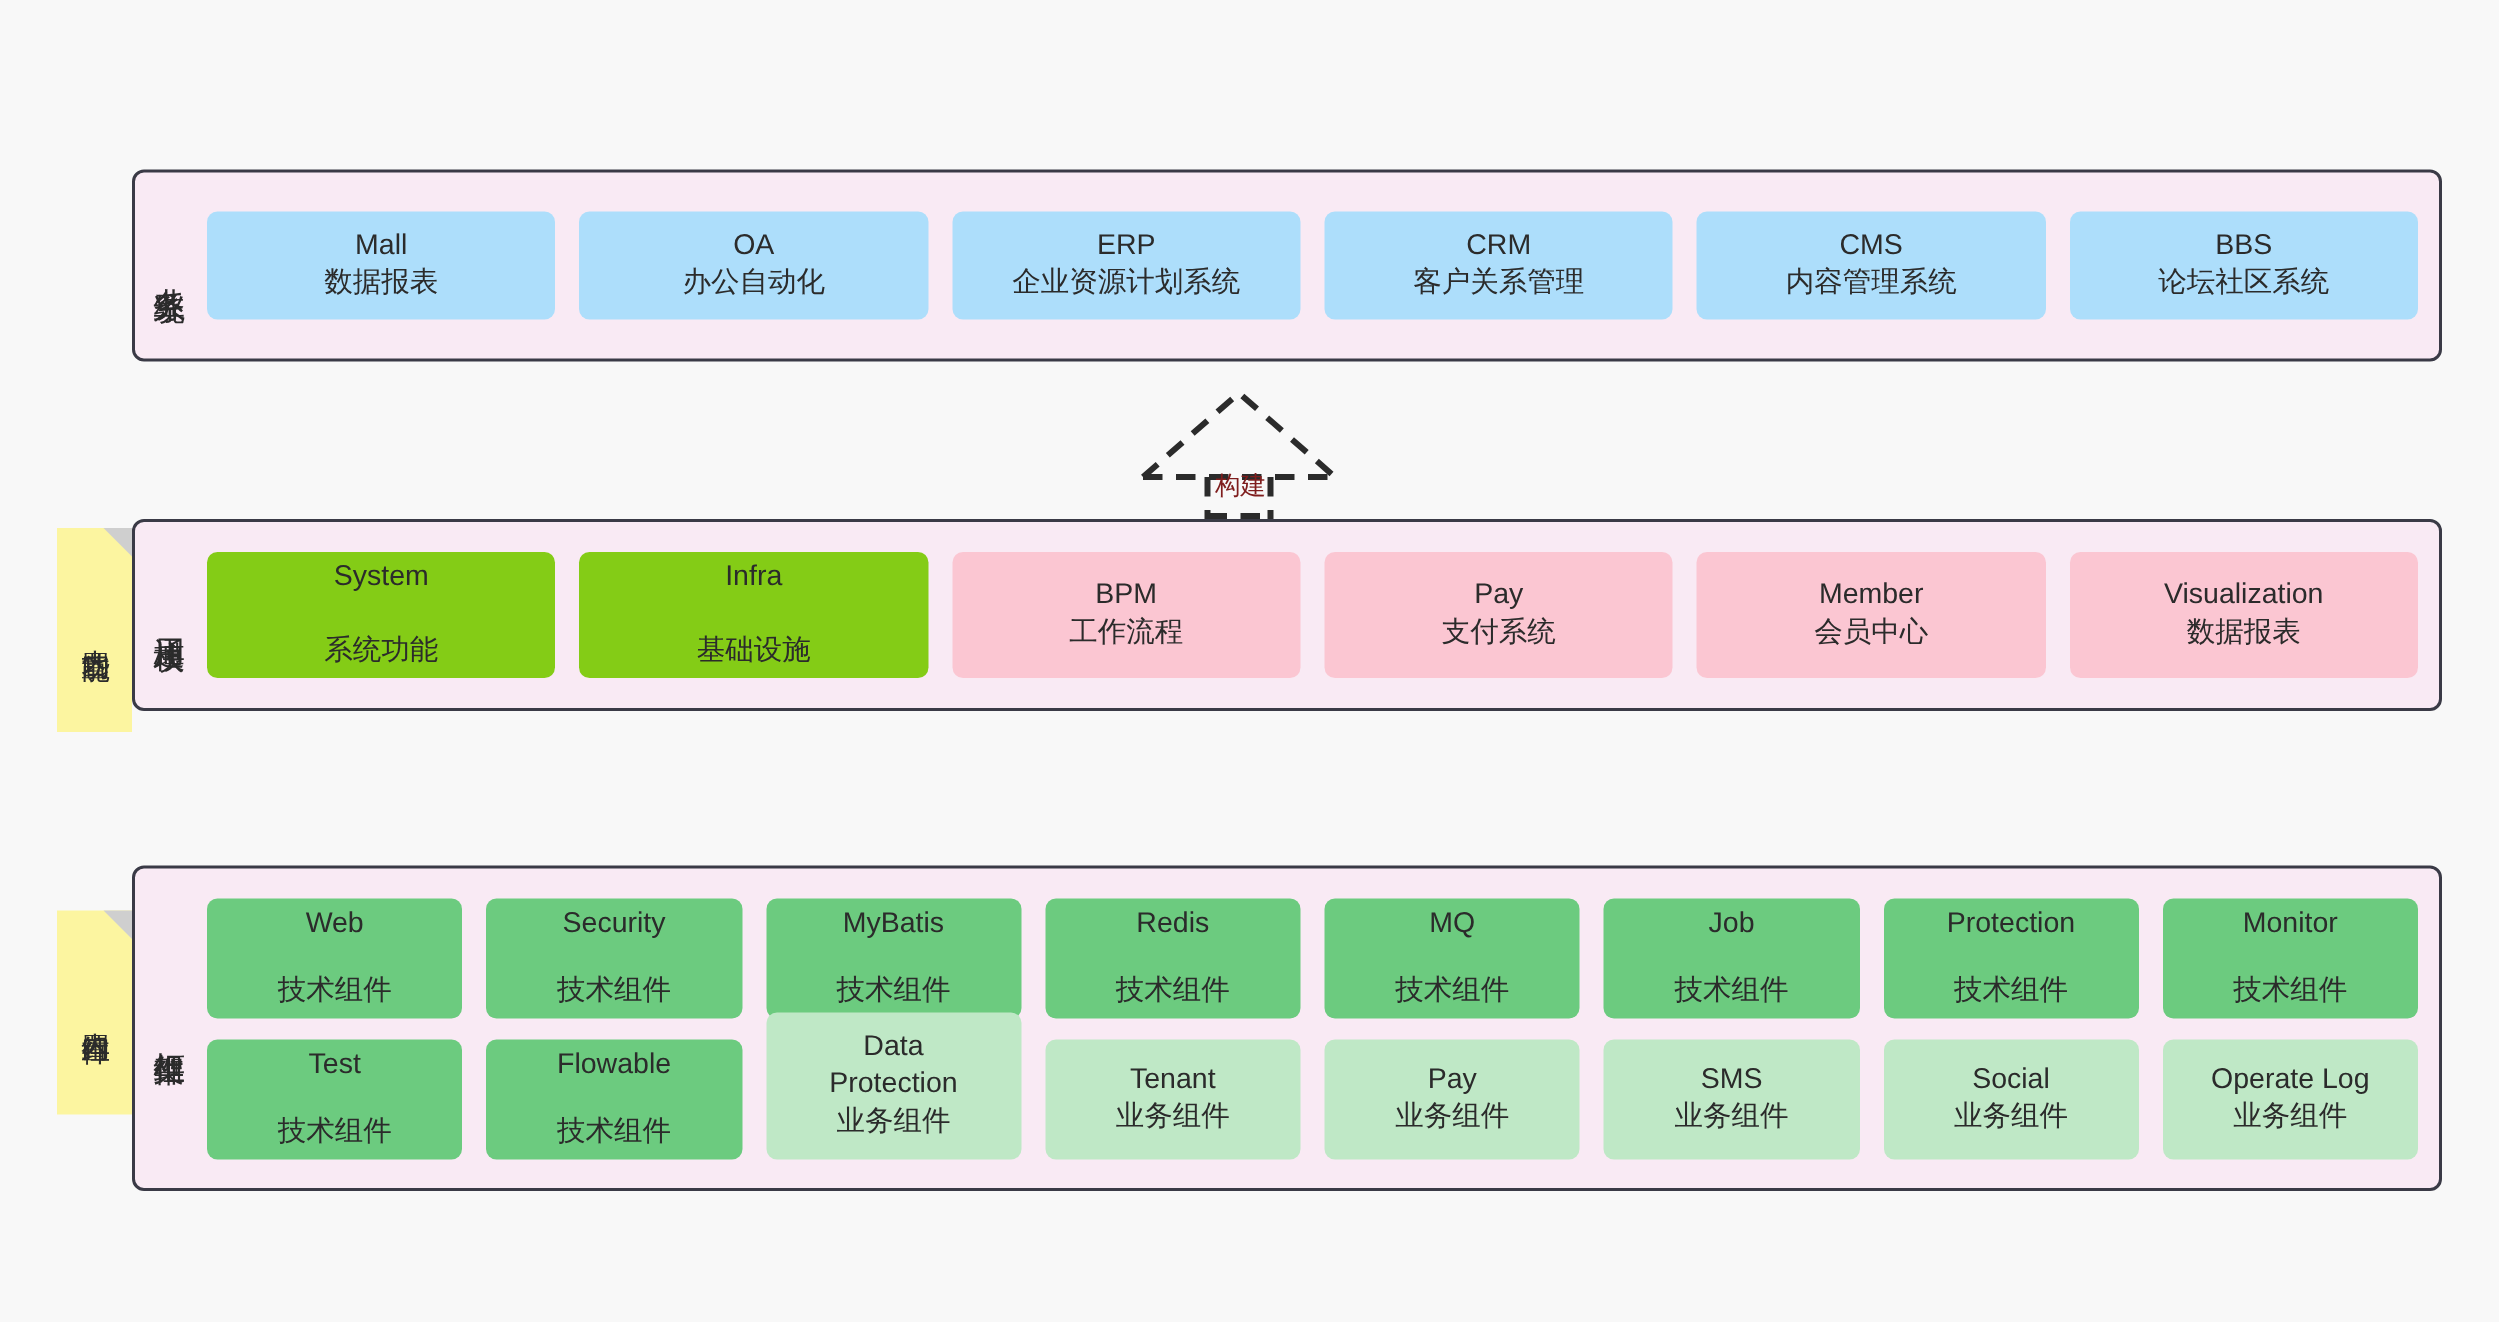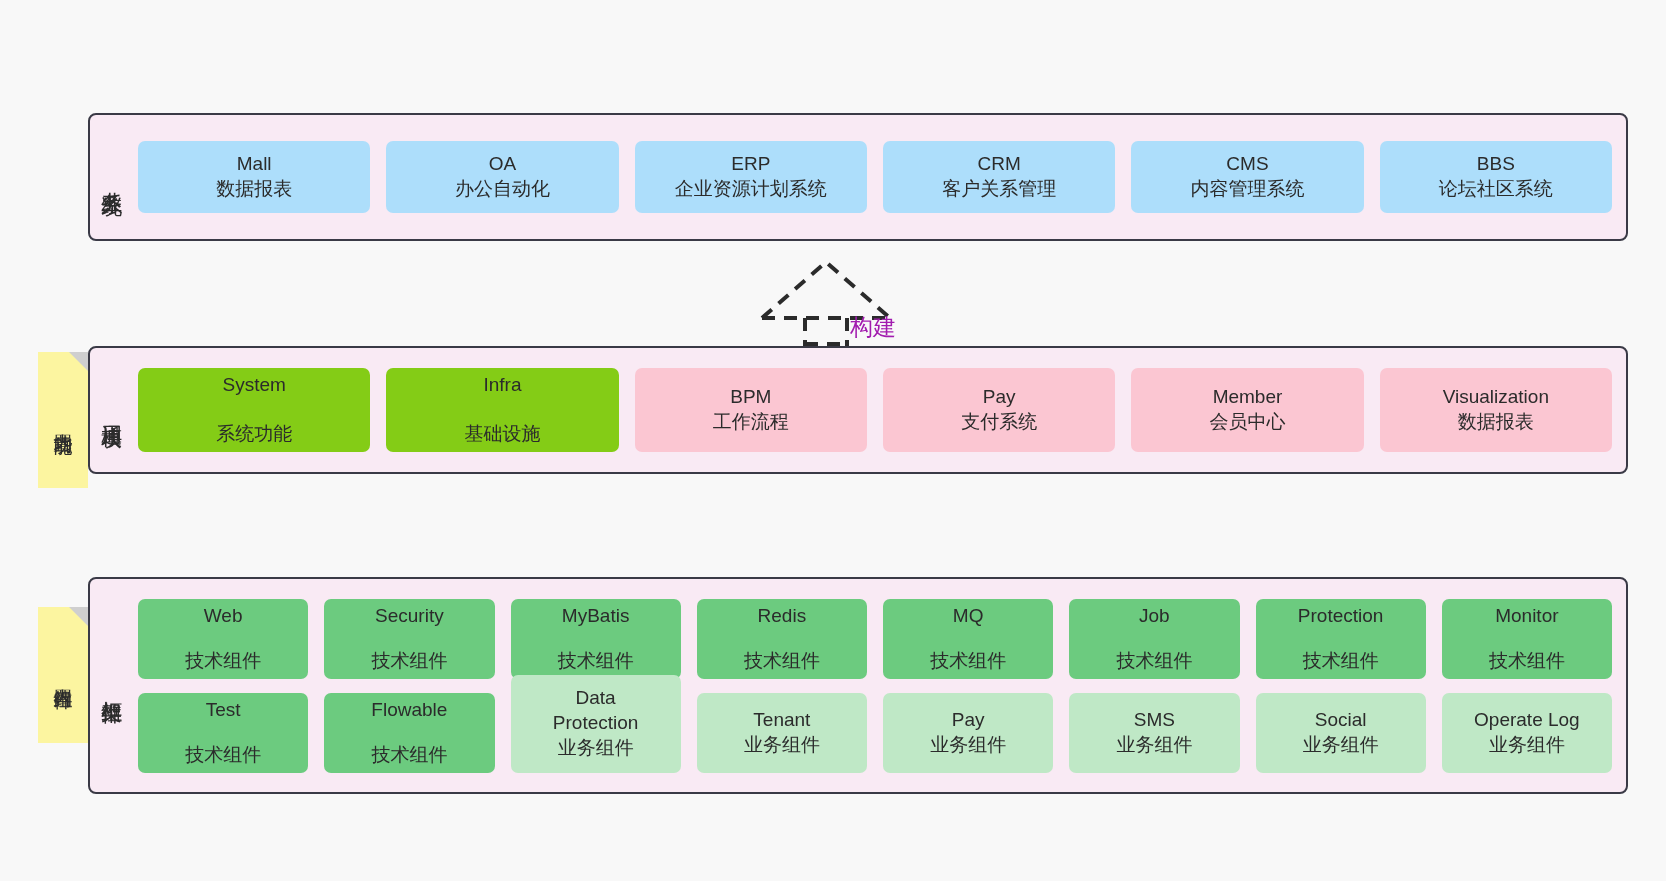--- a/index.html
+++ b/index.html
@@ -107,25 +107,24 @@
     top:0;right:0;
     width:0;height:0;
     border-left:19px solid transparent;
     border-top:19px solid #cfcfcf;
   }
 
   
   .conn{position:absolute;z-index:4;}
   .conn .lbl{
     position:absolute;
-    font-size:23px;
-    color:#a21caf;
+    font-size:17px;
+    color:#7f1d1d;
     background:transparent;
     white-space:nowrap;
-    margin-left:40px;
   }
 </style>
 </head>
 <body>
 
 <div id="stage">
 
   <div class="layer biz" style="left:88px;top:113px;width:1540px;height:128px;">
     <div class="layer-title">业务系统</div>
     <div class="layer-body">

